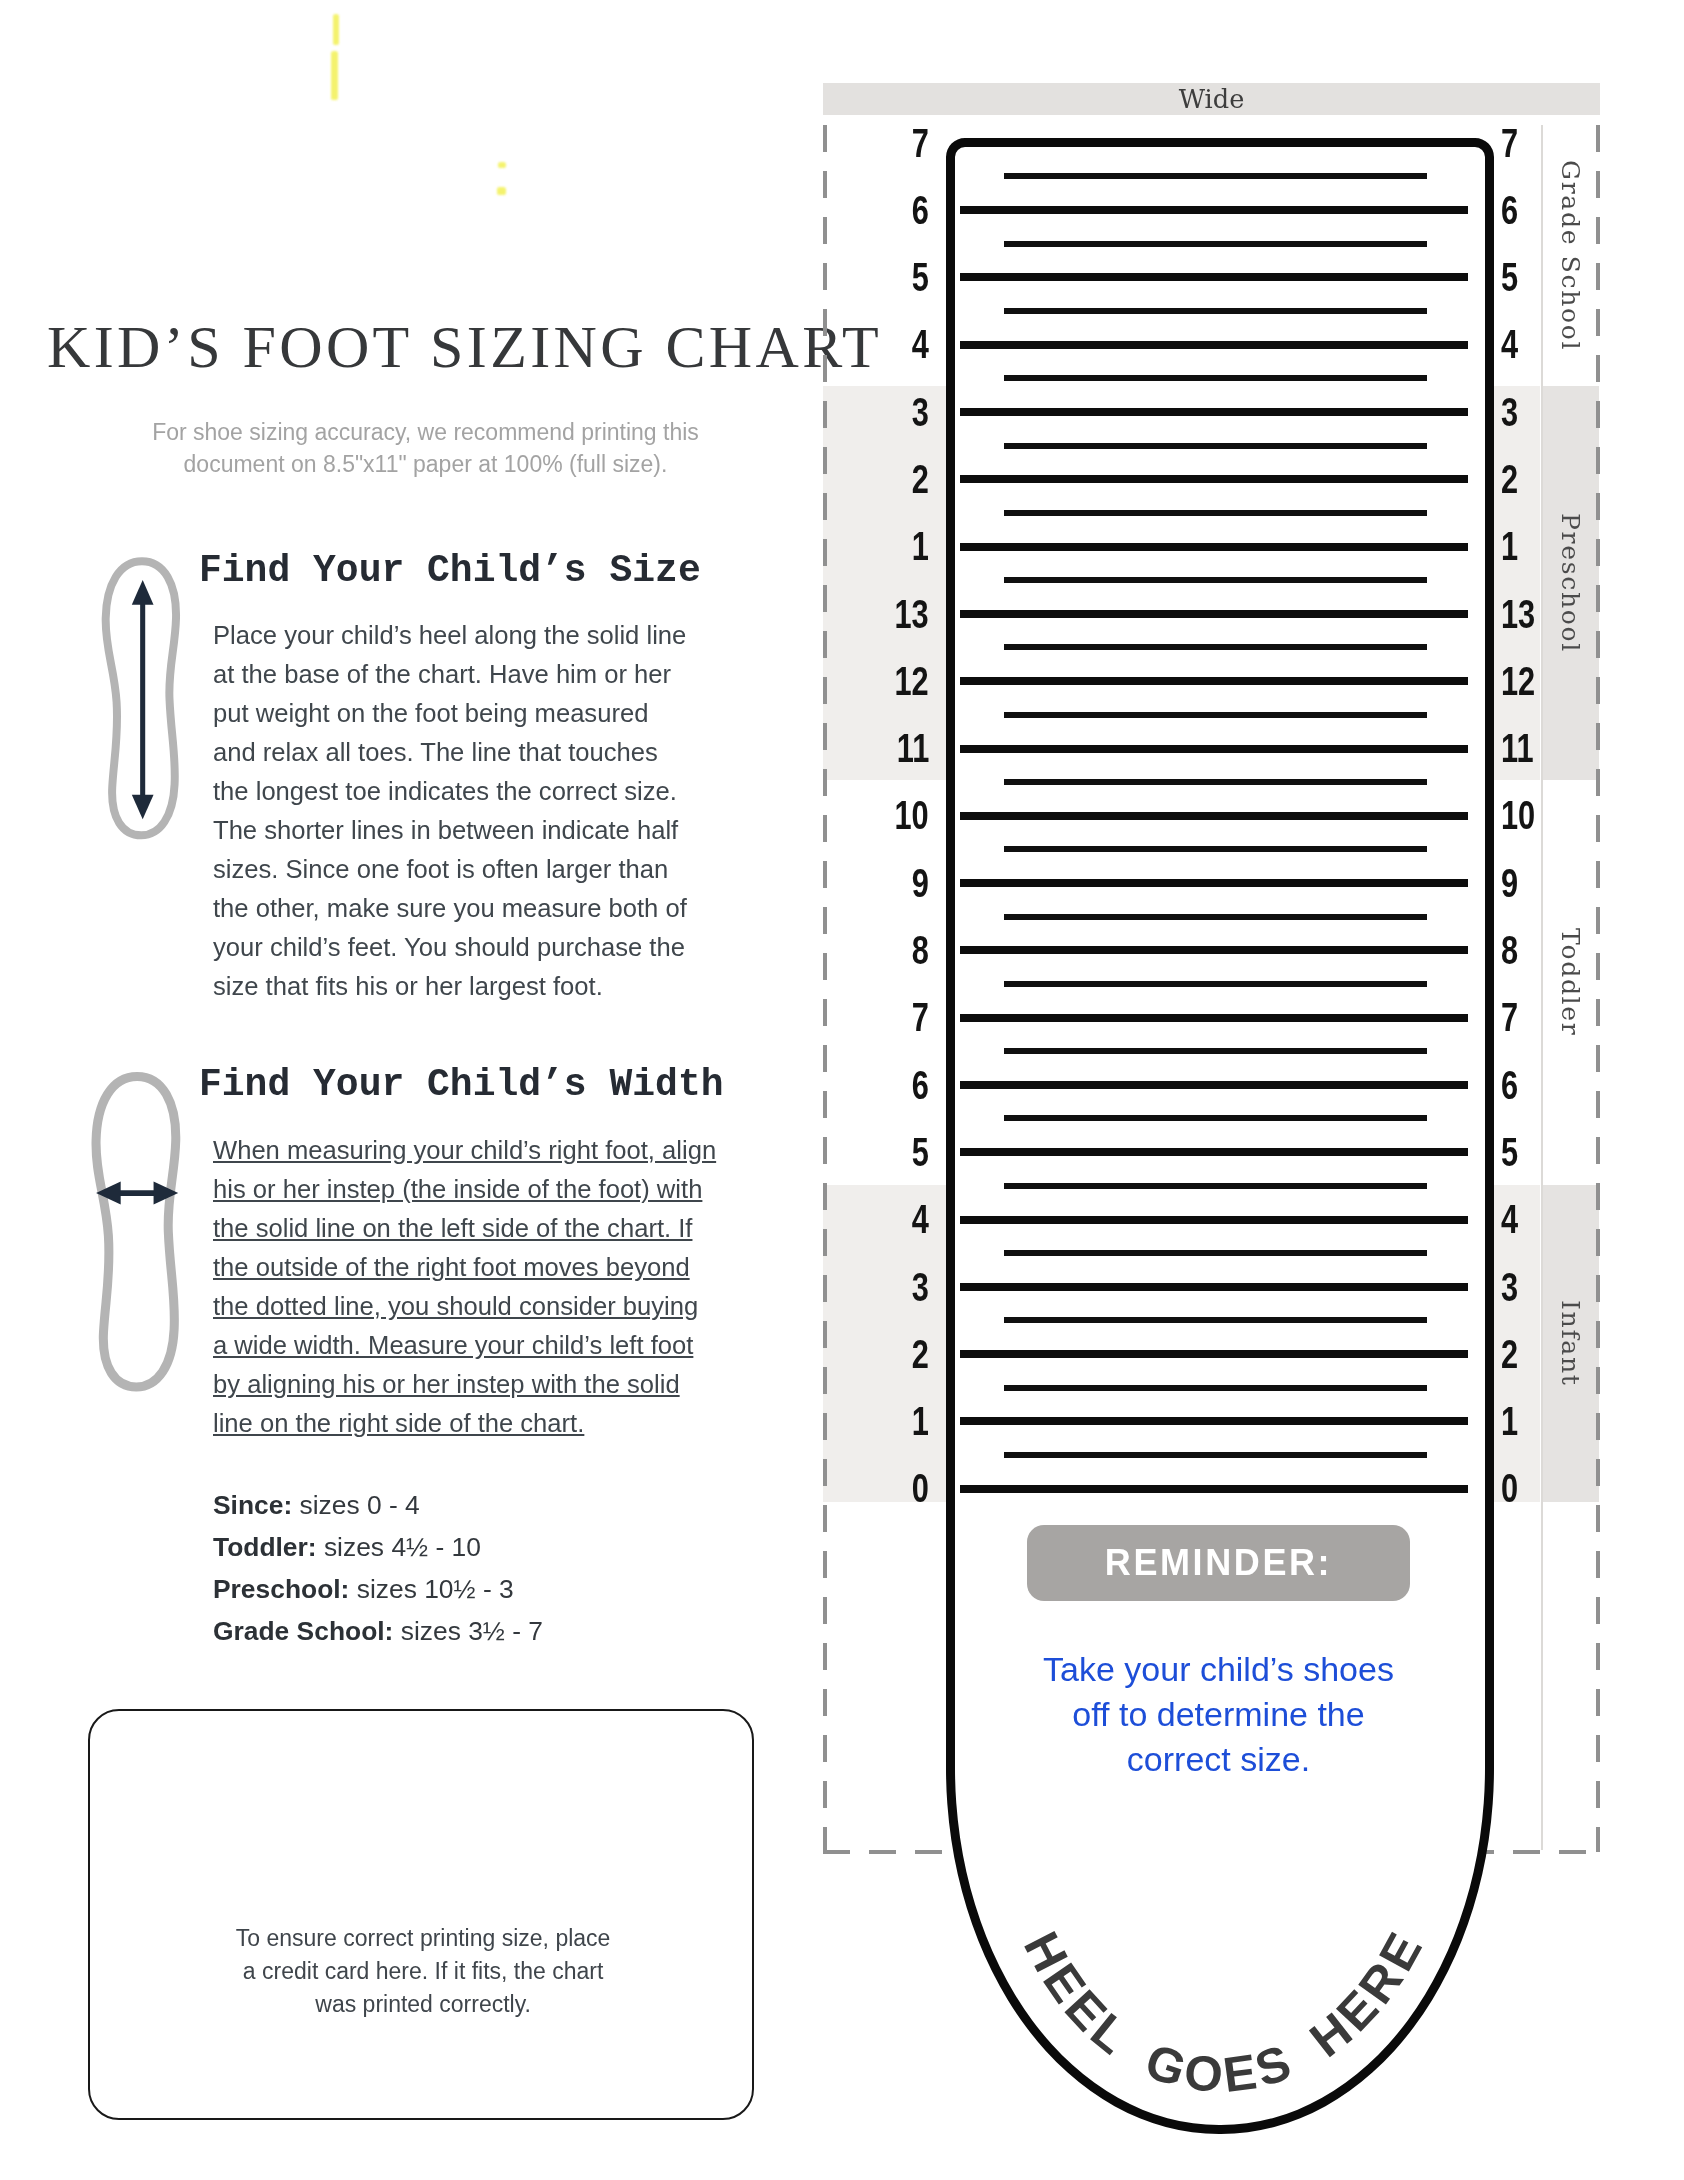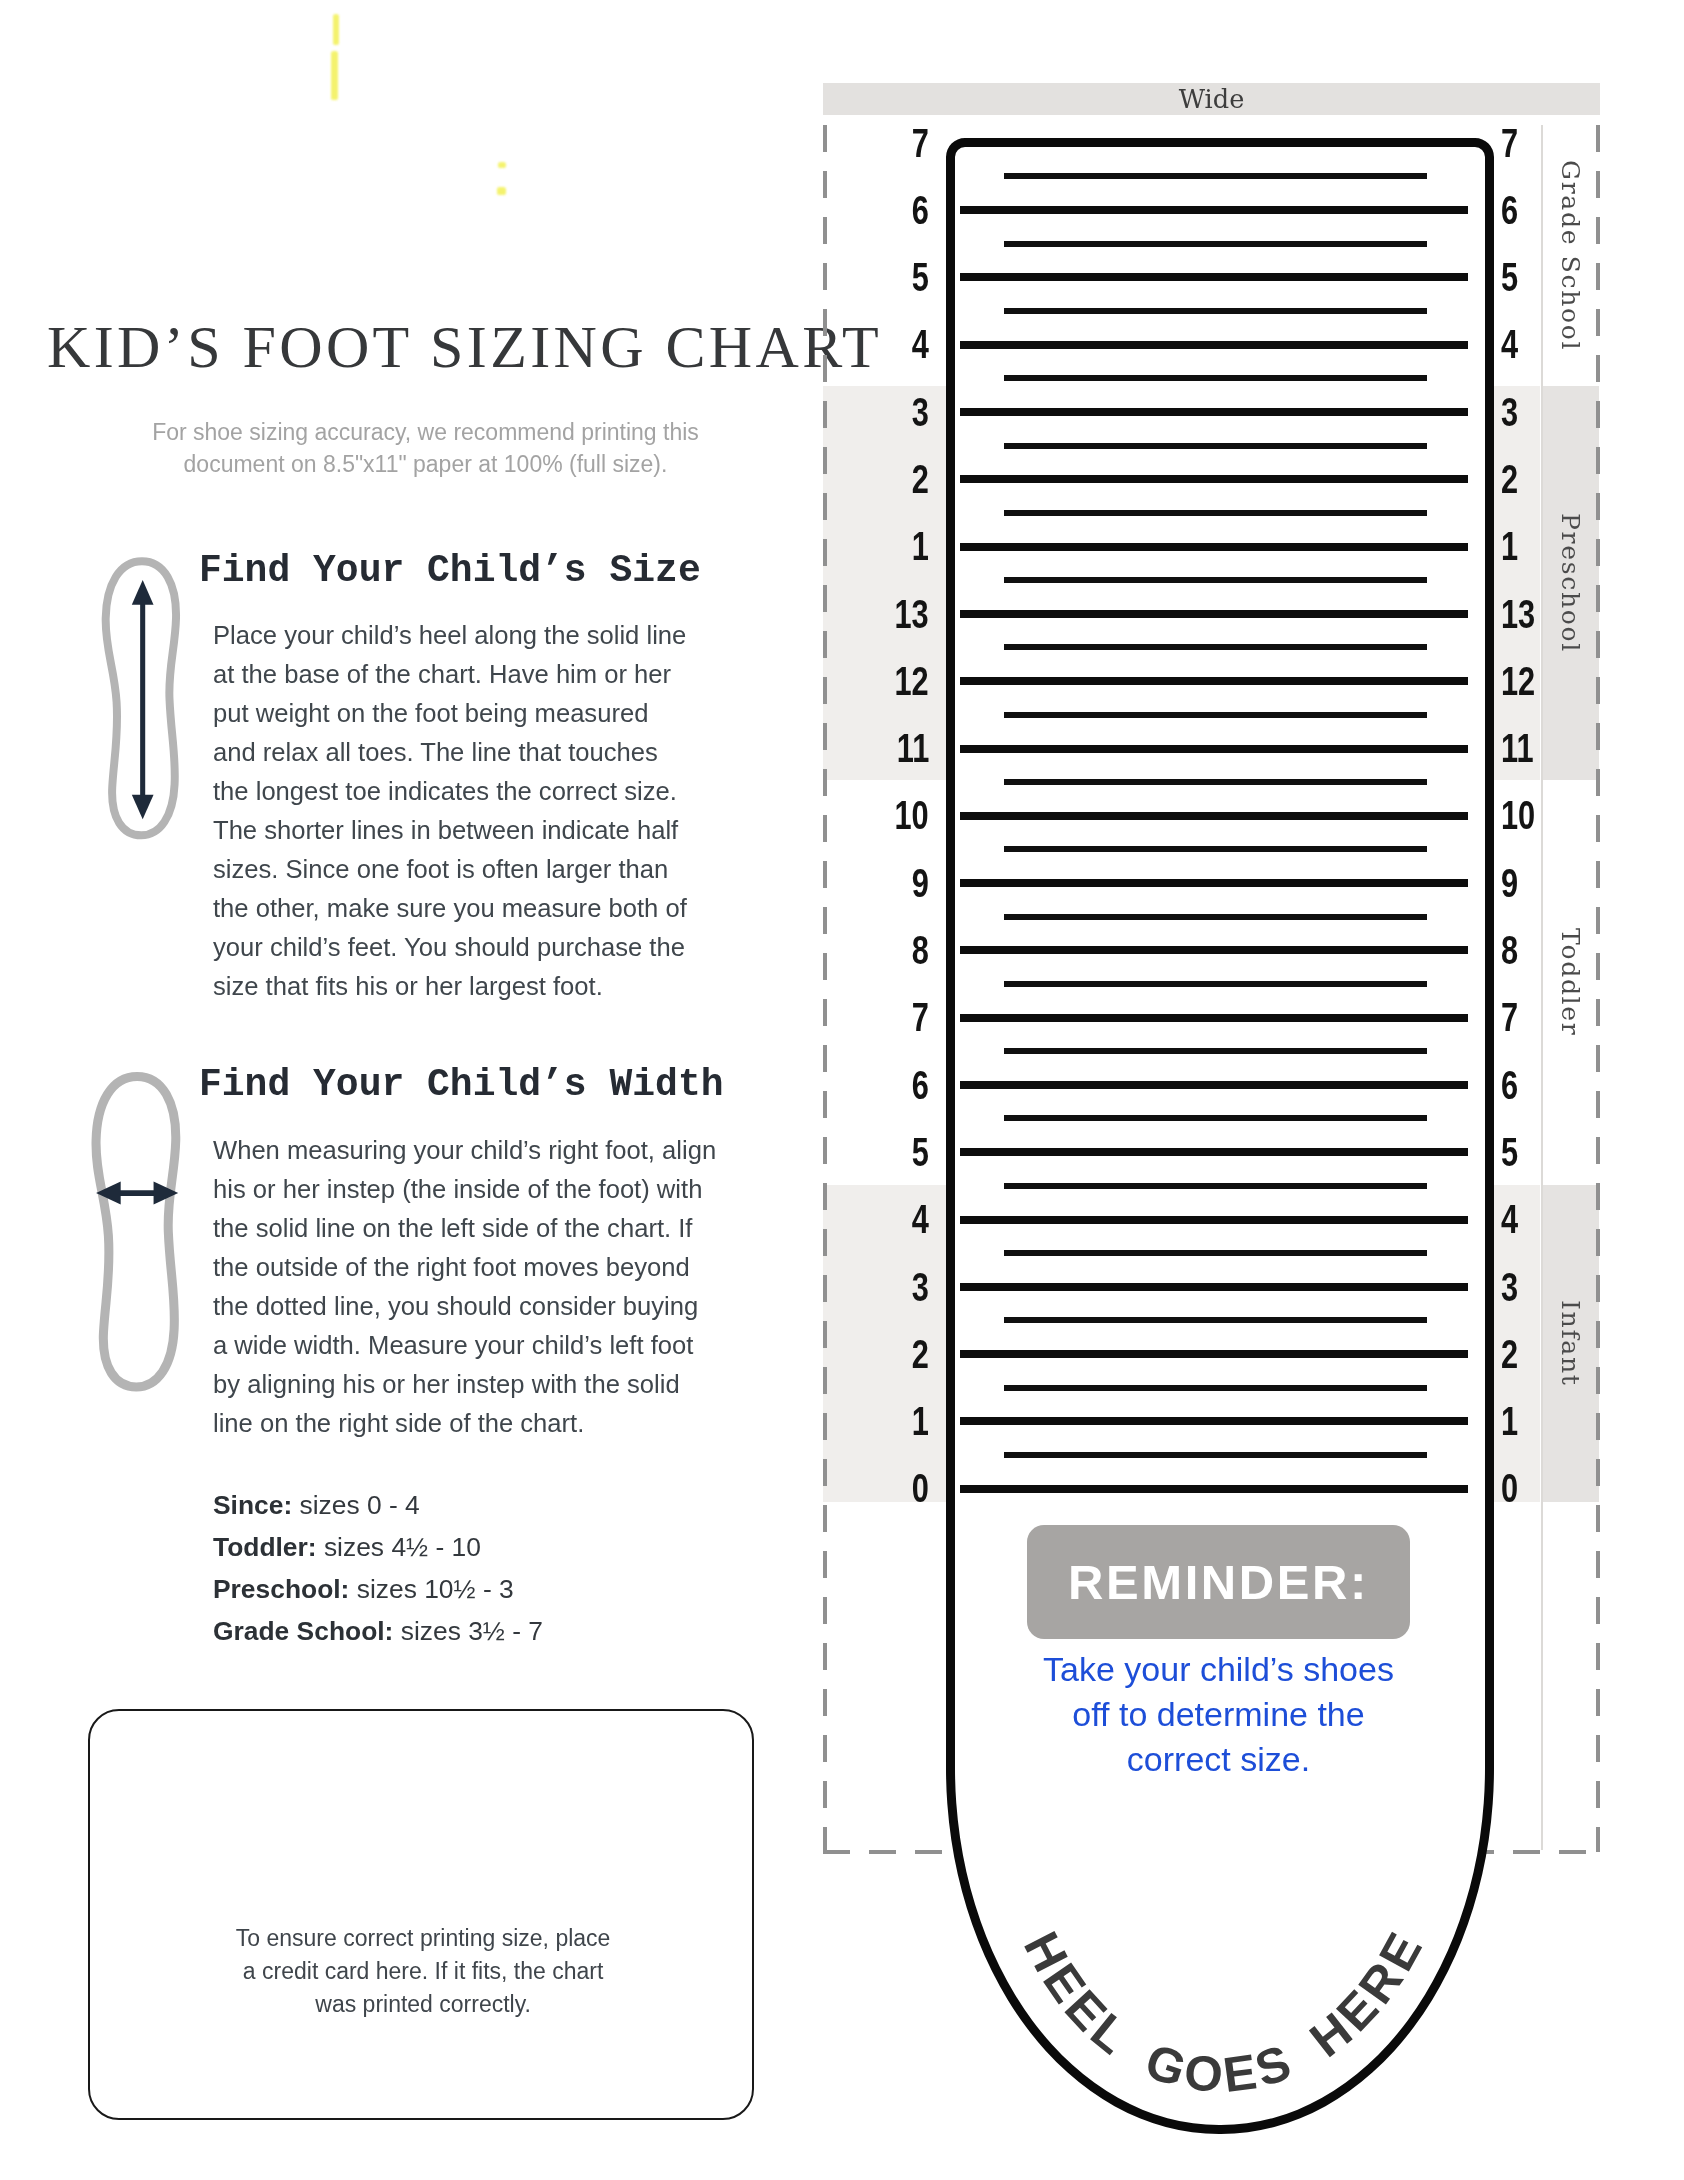--- a/index.html
+++ b/index.html
@@ -51,23 +51,23 @@
   .num-left{left:822px;width:107px;text-align:right;}
   .num-right{left:1501px;width:95px;text-align:left;}
   .num-row .digits{display:inline-block;transform:scaleX(0.75);}
   .num-left .digits{transform-origin:right center;}
   .num-right .digits{transform-origin:left center;}
 
   .cat-cell{position:absolute;left:1545px;width:51px;display:flex;align-items:center;justify-content:center;z-index:2;}
   .cat-label{writing-mode:vertical-rl;font-family:"DejaVu Serif",serif;font-size:25px;
     letter-spacing:1.7px;color:#4b4b4b;white-space:nowrap;}
 
-  .reminder-badge{position:absolute;left:1027px;top:1525px;width:383px;height:114px;background:#a7a5a3;
+  .reminder-badge{position:absolute;left:1027px;top:1525px;width:383px;height:76px;background:#a7a5a3;
     border-radius:17px;display:flex;align-items:center;justify-content:center;z-index:3;
-    color:#ffffff;font-size:49px;font-weight:700;letter-spacing:2.6px;}
+    color:#ffffff;font-size:36px;font-weight:700;letter-spacing:2.6px;}
   .reminder-body{position:absolute;left:980px;top:1647px;width:477px;text-align:center;z-index:3;
     font-size:34px;line-height:45px;color:#1d4ed8;white-space:pre-line;}
 
   #heel-svg{position:absolute;left:937px;top:1789px;z-index:3;}
   #heel-svg text{font-family:"Liberation Sans",sans-serif;font-size:58px;font-weight:700;
     letter-spacing:5px;word-spacing:18px;fill:#3a3a3a;}
 
   
   .artifact{position:absolute;background:#f2f04a;opacity:.8;border-radius:2.6px;filter:blur(0.9px);}
 </style>
@@ -103,21 +103,21 @@
 your child’s feet. You should purchase the
 size that fits his or her largest foot.</div>
 
   <svg class="foot-icon" style="left:78px;top:1060px;" width="115" height="345" viewBox="0 0 140 400">
     <path d="M 72 10 C 103 10 120 42 119 88 C 118 128 108 158 110 200 C 112 248 119 278 117 318 C 115 362 97 388 71 388 C 45 388 29 364 31 322 C 33 284 40 252 37 204 C 34 158 21 130 22 88 C 23 42 41 10 72 10 Z" fill="none" stroke="#b4b4b4" stroke-width="11" stroke-linejoin="round"></path>
     <line x1="44" y1="152" x2="100" y2="152" stroke="#1e2a3a" stroke-width="7"></line>
     <polygon points="22,152 52,138 52,166" fill="#1e2a3a"></polygon>
     <polygon points="122,152 92,138 92,166" fill="#1e2a3a"></polygon>
   </svg>
   <div class="section-heading" style="top:1063px;">Find Your Child’s Width</div>
-  <div class="section-body" style="top:1131px;">When measuring your child’s right foot, align
+  <div class="section-body" style="top:1131px;text-decoration:underline;">When measuring your child’s right foot, align
 his or her instep (the inside of the foot) with
 the solid line on the left side of the chart. If
 the outside of the right foot moves beyond
 the dotted line, you should consider buying
 a wide width. Measure your child’s left foot
 by aligning his or her instep with the solid
 line on the right side of the chart.</div>
 
   <div id="size-guide">
       <div class="sg-row"><span class="sg-label">Since:</span><span> sizes 0 - 4</span></div>

